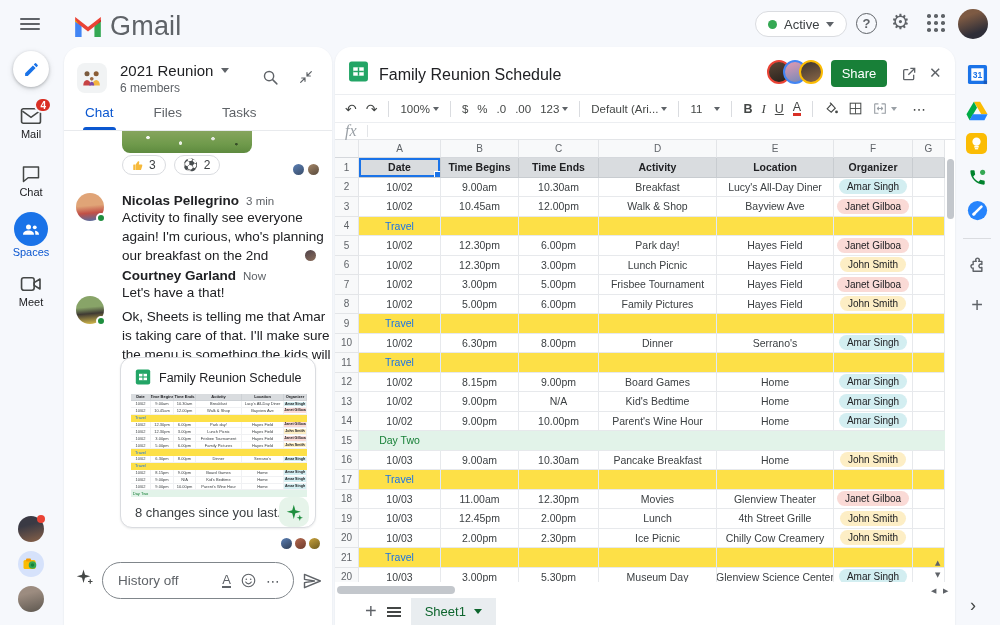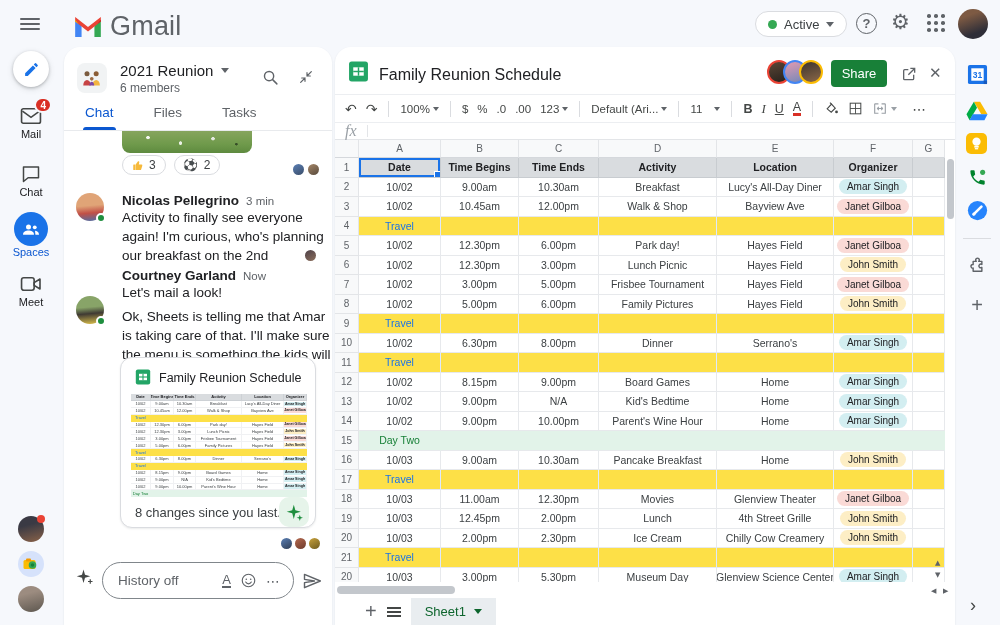--- a/index.html
+++ b/index.html
@@ -282,21 +282,21 @@
     </div>
     <div class="abs msg-text" style="left:58px;top:161px">Activity to finally see everyone again! I'm curious, who's planning our breakfast on the 2nd</div>
     <div class="abs mini-av" style="left:241px;top:203px;background:linear-gradient(150deg,#4d4048,#8c6f5c)"></div>
 
     <div class="abs msg-avatar" style="left:12px;top:221px;background:linear-gradient(175deg,#88a468 40%,#3f3a33 62%,#e0c44c)">
         <span class="presence"></span>
       </div>
     <div class="abs" style="left:58px;top:219px">
       <span class="msg-name">Courtney Garland</span><span class="msg-time">Now</span>
     </div>
-    <div class="abs msg-text" style="left:58px;top:236px">Let's mail a look!</div>
+    <div class="abs msg-text" style="left:58px;top:236px">Let's have a that!</div>
     <div class="abs msg-text" style="left:58px;top:260px">Ok, Sheets is telling me that Amar is taking care of that. I'll make sure the menu is something the kids will like!</div>
 
     <div class="abs sheet-chip-card" style="position:absolute">
       <div class="abs" style="left:14px;top:11px">
         <svg width="16" height="16" viewBox="0 0 20 20">
             <rect x="1" y="0.5" width="18" height="19" rx="2.5" fill="#23a566"></rect>
             <rect x="5" y="6" width="10" height="8" fill="#fff"></rect>
             <rect x="9.3" y="6" width="1.4" height="8" fill="#23a566"></rect>
             <rect x="5" y="9.3" width="10" height="1.4" fill="#23a566"></rect>
           </svg>
@@ -788,21 +788,21 @@
             <div class="gcell" style="width: 79px;">
               <div class="chip" style="background: rgb(253, 238, 197);">John Smith</div>
             </div>
             <div class="gcell" style="width: 32px;"></div>
           </div>
           <div class="grow">
             <div class="rnum">20</div>
             <div class="gcell" style="width: 82px;">10/03</div>
             <div class="gcell" style="width: 78px;">2.00pm</div>
             <div class="gcell" style="width: 80px;">2.30pm</div>
-            <div class="gcell" style="width: 118px;">Ice Cream</div>
+            <div class="gcell" style="width: 118px;">Ice Picnic</div>
             <div class="gcell" style="width: 117px;">Chilly Cow Creamery</div>
             <div class="gcell" style="width: 79px;">
               <div class="chip" style="background: rgb(253, 238, 197);">John Smith</div>
             </div>
             <div class="gcell" style="width: 32px;"></div>
           </div>
           <div class="grow">
             <div class="rnum">21</div>
             <div class="gcell band-travel" style="width: 82px;">Travel</div>
             <div class="gcell band-travel" style="width: 78px;"></div>

